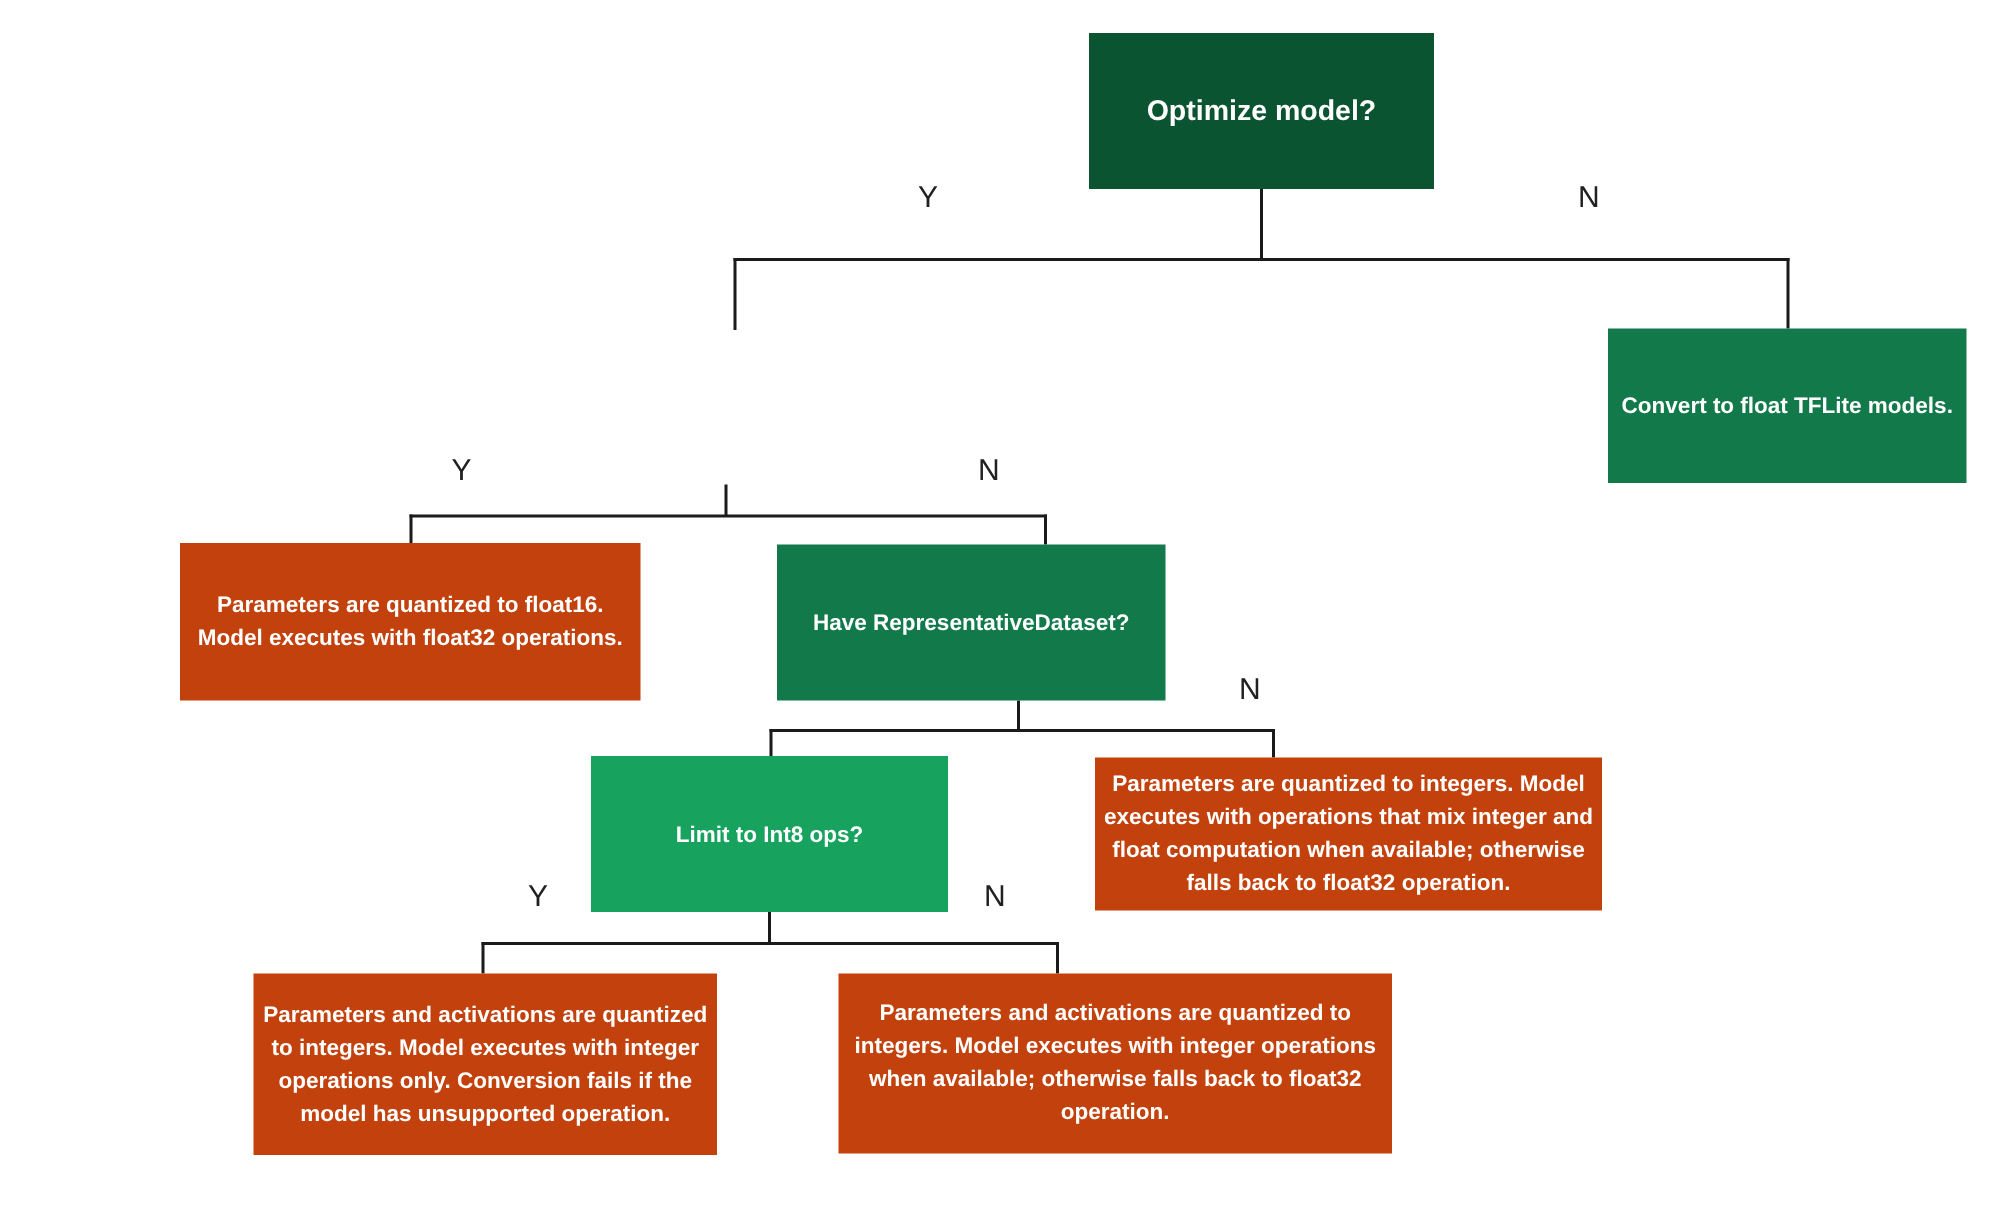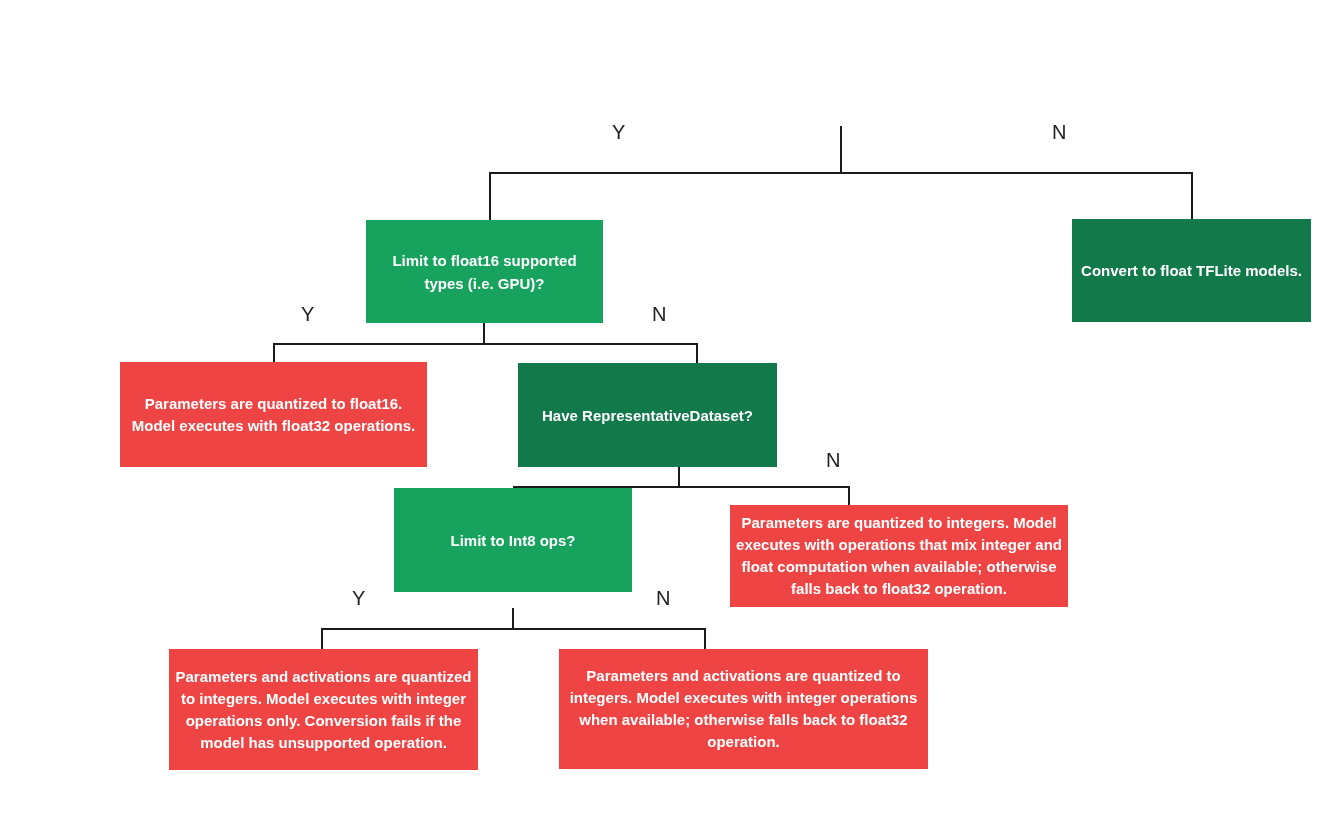--- a/index.html
+++ b/index.html
@@ -20,39 +20,39 @@
     color: #ffffff;
     font-weight: bold;
     box-sizing: border-box;
     font-size: 15px;
     line-height: 23px;
     padding: 4px 8px;
   }
   .node.dark   { background: #0B5431; }
   .node.mid    { background: #12794A; text-align: center; }
   .node.bright { background: #17A35E; }
-  .node.orange { background: #ef4444; line-height: 22px; padding: 4px 6px; }
+  .node.orange { background: #c2410c; line-height: 22px; padding: 4px 6px; }
   .node.root   { font-size: 19px; }
 
   .line { position: absolute; background: #1b1b1b; }
 
   .edge-label {
     position: absolute;
     font-size: 20px;
     color: #212121;
     font-weight: normal;
   }
 
   
   #n-optimize        { left: 726px;  top: 22px;  width: 230px; height: 104px; }
   #n-limit-float16   { left: 366px;  top: 220px; width: 237px; height: 103px; }
   #n-convert-float   { left: 1072px; top: 219px; width: 239px; height: 103px; }
   #n-float16-result  { left: 120px;  top: 362px; width: 307px; height: 105px; }
   #n-have-dataset    { left: 518px;  top: 363px; width: 259px; height: 104px; }
-  #n-limit-int8      { left: 394px;  top: 488px; width: 238px; height: 104px; }
+  #n-limit-int8      { left: 394px;  top: 504px; width: 238px; height: 104px; }
   #n-mixed-result    { left: 730px;  top: 505px; width: 338px; height: 102px; }
   #n-int8-only       { left: 169px;  top: 649px; width: 309px; height: 121px; }
   #n-int8-fallback   { left: 559px;  top: 649px; width: 369px; height: 120px; }
 
   
   #l1-stub { left: 840px;  top: 126px; width: 2px;   height: 46px; }
   #l1-h    { left: 489px;  top: 172px; width: 704px; height: 2px;  }
   #l1-vl   { left: 489px;  top: 172px; width: 2px;   height: 48px; }
   #l1-vr   { left: 1191px; top: 172px; width: 2px;   height: 47px; }
   
@@ -108,21 +108,21 @@
 
   <span class="edge-label" id="e1-y">Y</span>
   <span class="edge-label" id="e1-n">N</span>
   <span class="edge-label" id="e2-y">Y</span>
   <span class="edge-label" id="e2-n">N</span>
   <span class="edge-label" id="e3-y">Y</span>
   <span class="edge-label" id="e3-n">N</span>
   <span class="edge-label" id="e4-y">Y</span>
   <span class="edge-label" id="e4-n">N</span>
 
-  <div class="node bright" id="n-limit-float16">Limit to float16 supported types (i.e. GPU)?</div>
+  <div class="node dark root" id="n-optimize">Optimize model?</div>
   <div class="node mid" id="n-convert-float">Convert to float TFLite models.</div>
   <div class="node orange" id="n-float16-result">Parameters are quantized to float16. Model executes with float32 operations.</div>
   <div class="node mid" id="n-have-dataset">Have RepresentativeDataset?</div>
   <div class="node bright" id="n-limit-int8">Limit to Int8 ops?</div>
   <div class="node orange" id="n-mixed-result">Parameters are quantized to integers. Model executes with operations that mix integer and float computation when available; otherwise falls back to float32 operation.</div>
   <div class="node orange" id="n-int8-only">Parameters and activations are quantized to integers. Model executes with integer operations only. Conversion fails if the model has unsupported operation.</div>
   <div class="node orange" id="n-int8-fallback">Parameters and activations are quantized to integers. Model executes with integer operations when available; otherwise falls back to float32 operation.</div>
 
 </div>
 

